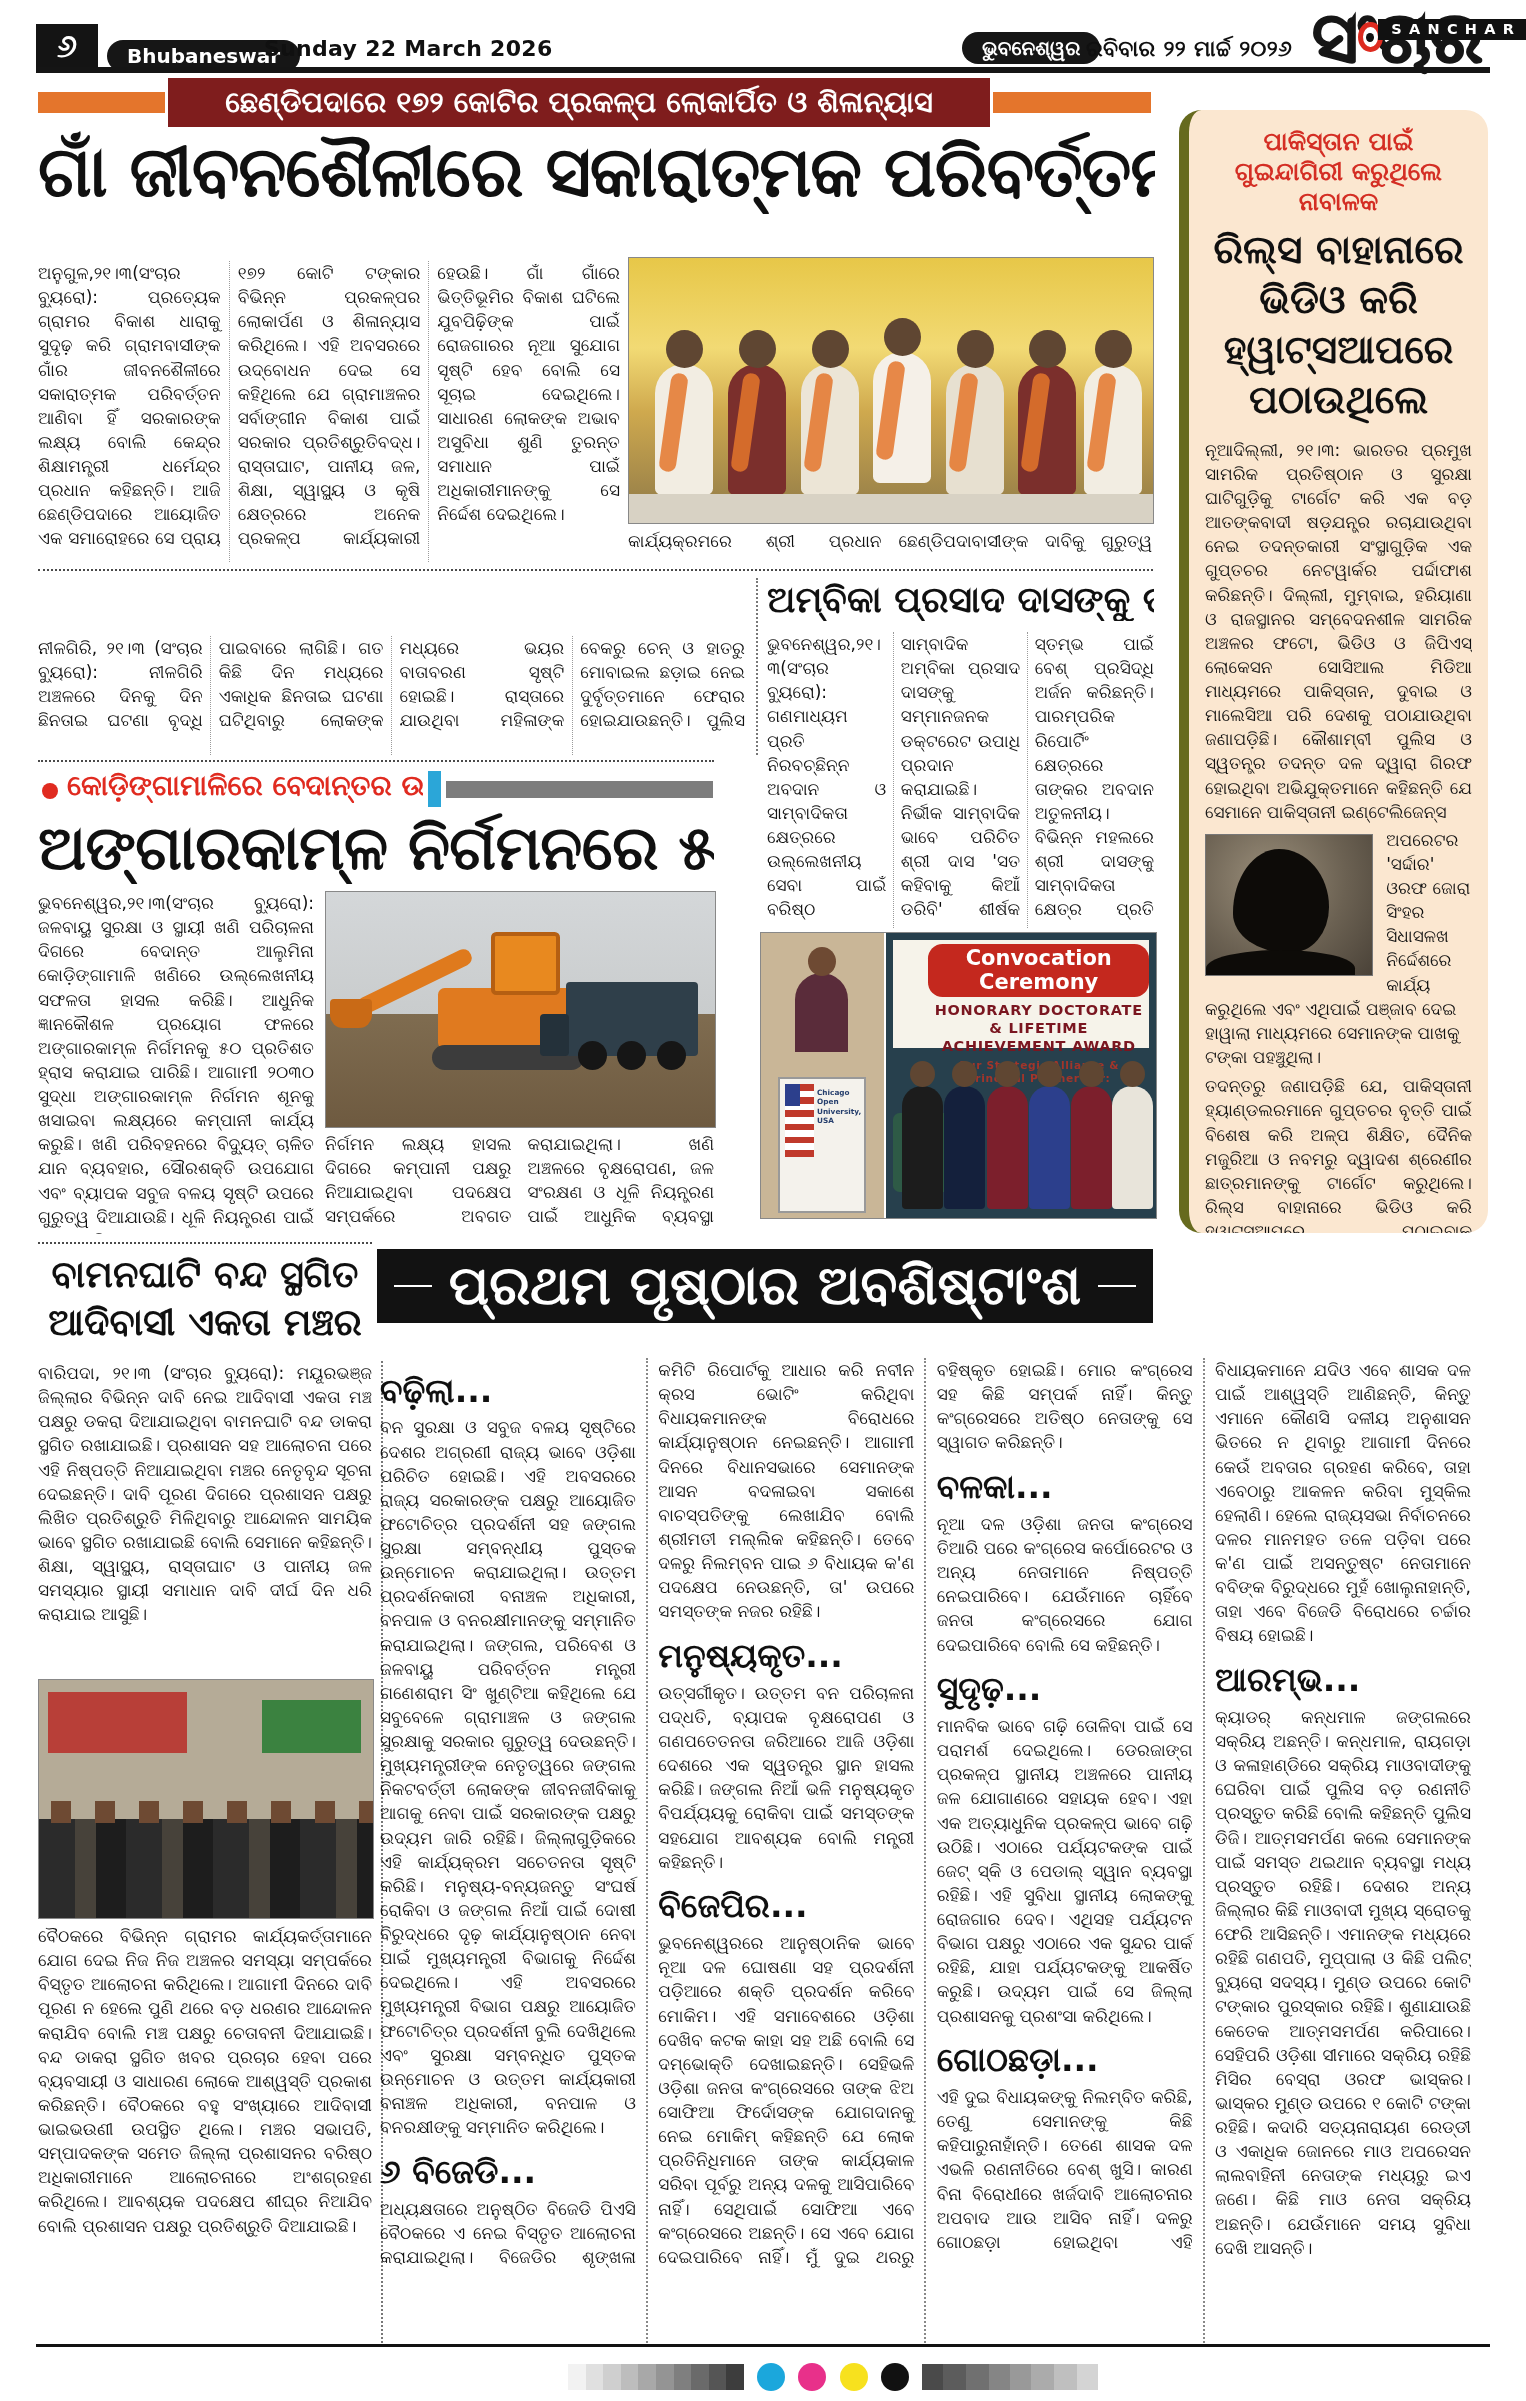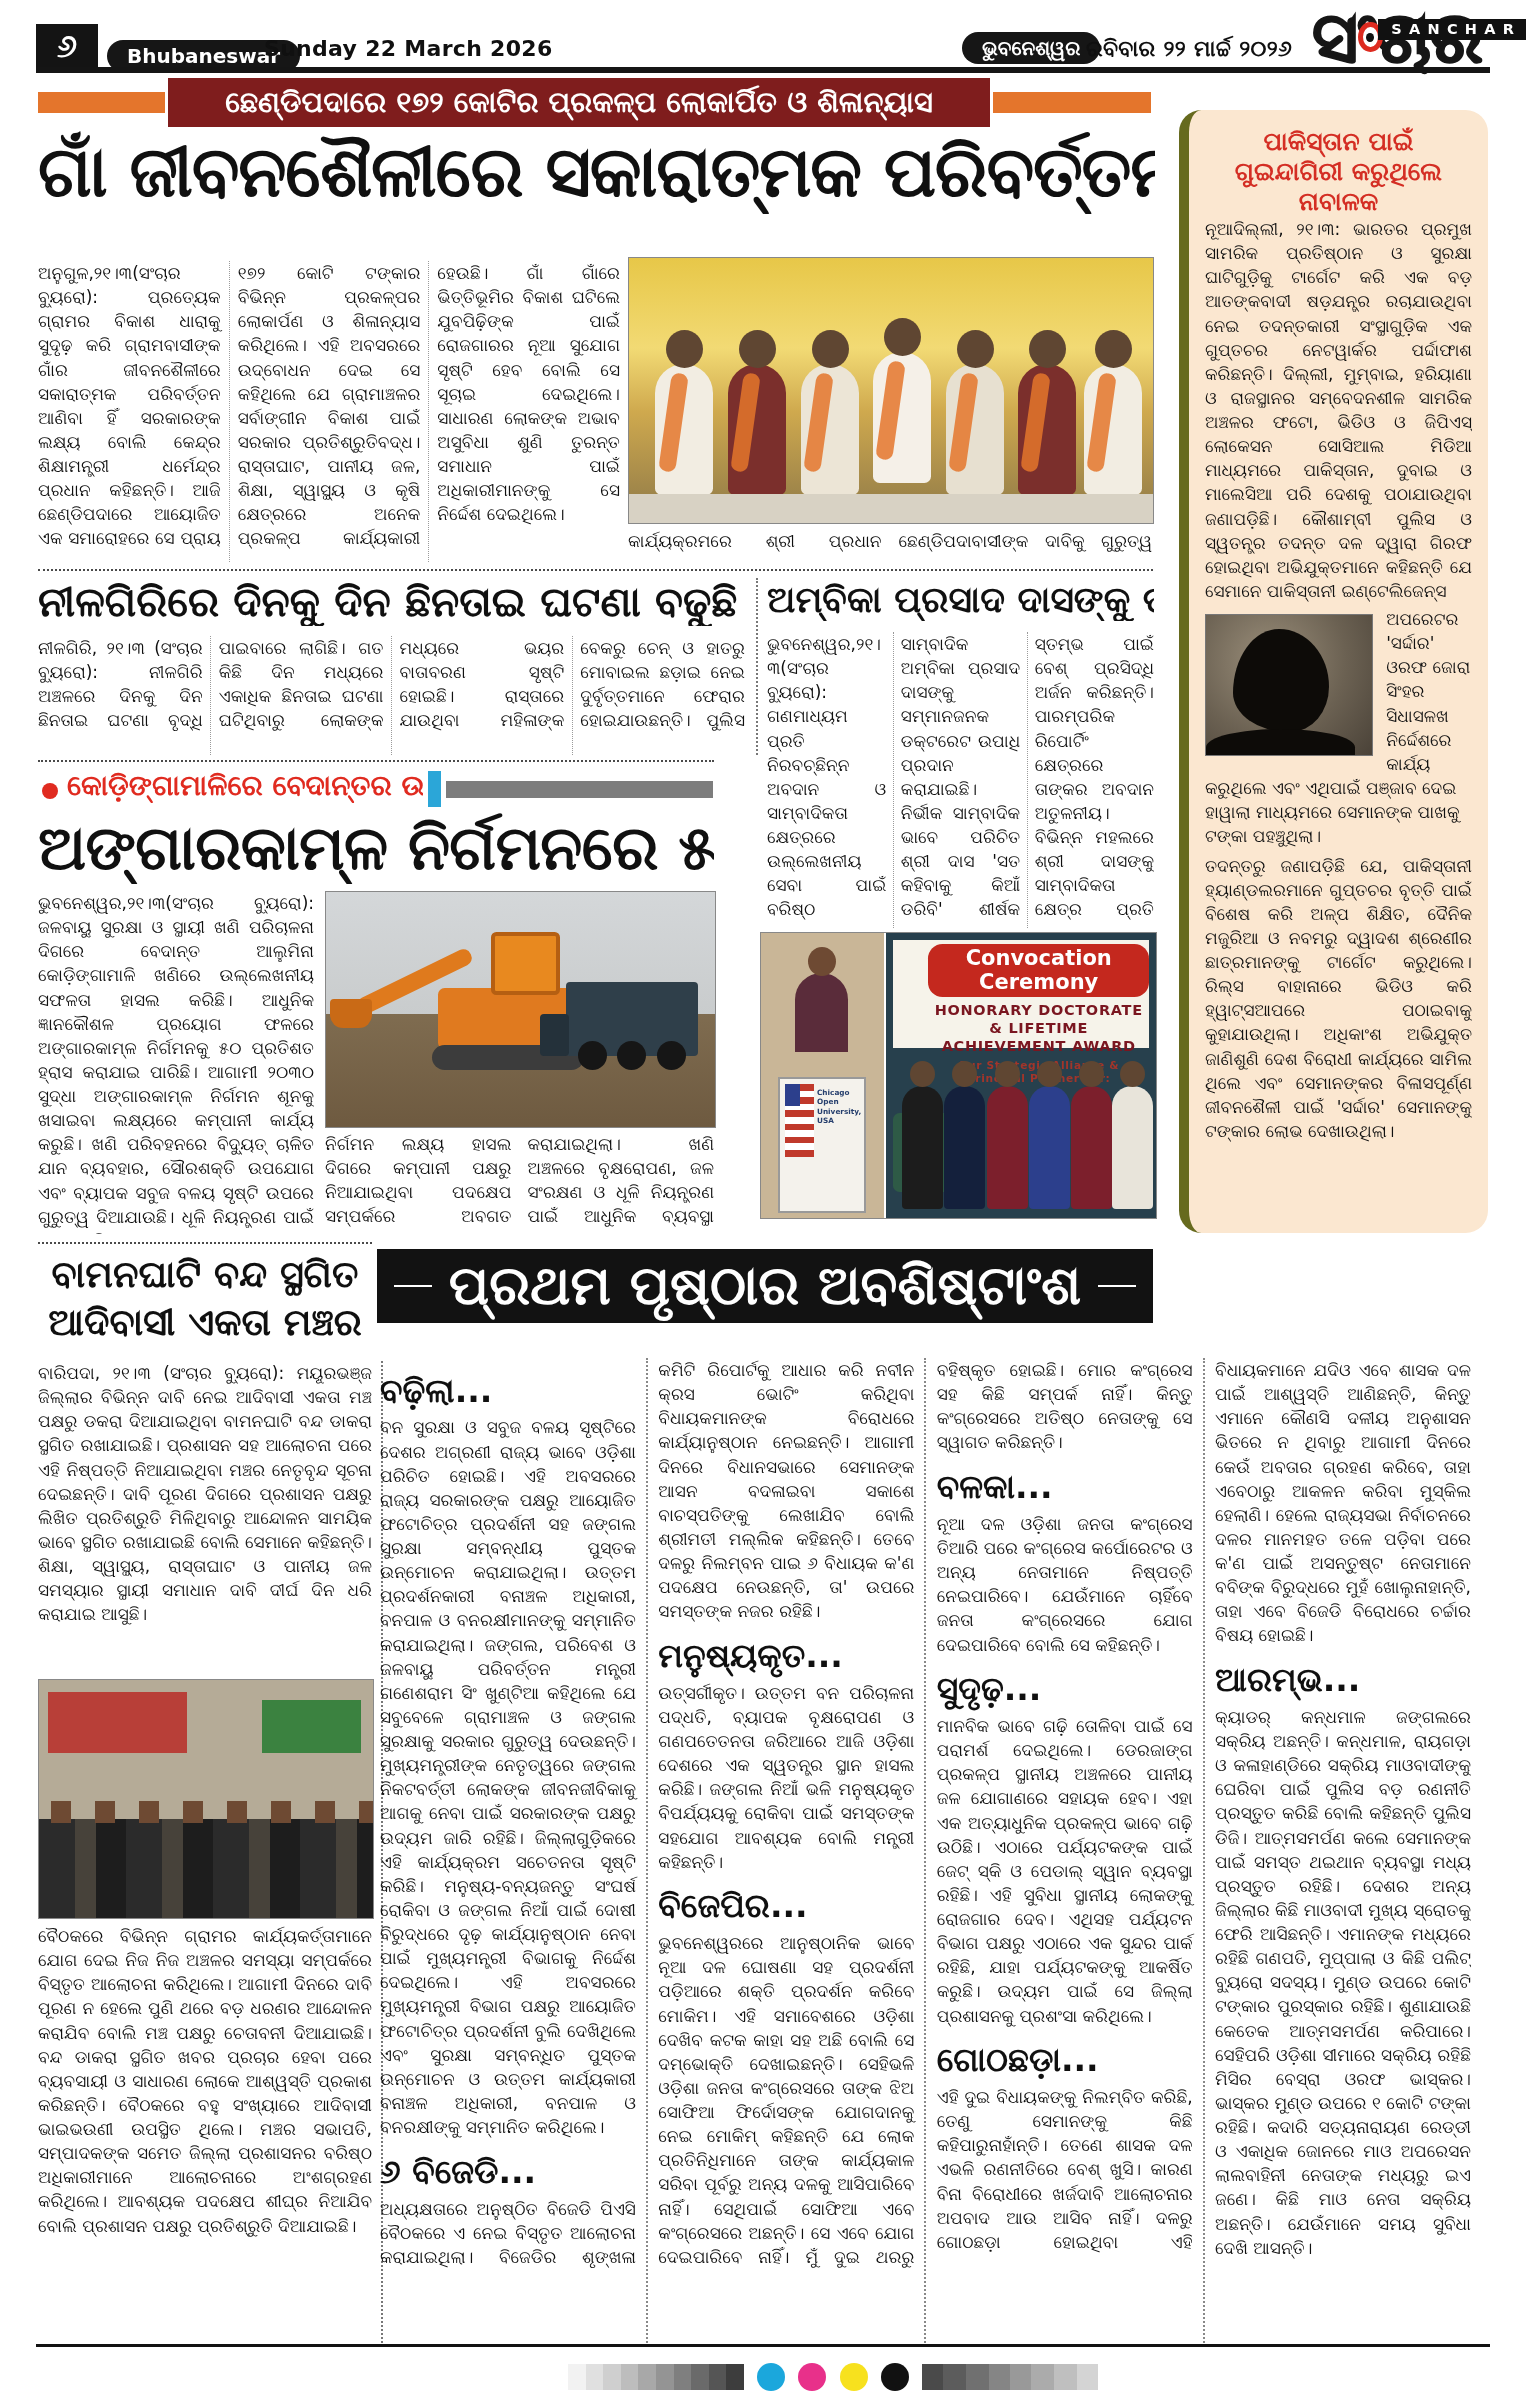--- a/index.html
+++ b/index.html
@@ -168,21 +168,20 @@
     <div class="person" style="left:172px;background:#ece5d6;"></div>
     <div class="person" style="left:244px;bottom:40px;background:#f5f0e8;"></div>
     <div class="person" style="left:317px;background:#e7e0d0;"></div>
     <div class="person" style="left:389px;background:#7b2f2c;"></div>
     <div class="person" style="left:455px;background:#f2ede2;"></div>
     <div class="stagefloor"></div>
   </div>
   <div id="lead-body2" class="body">କାର୍ଯ୍ୟକ୍ରମରେ ଶ୍ରୀ ପ୍ରଧାନ ଛେଣ୍ଡିପଦାବାସୀଙ୍କ ଦାବିକୁ ଗୁରୁତ୍ୱ ଦେଇ ଏକ ବୃହତ ଶିକ୍ଷାନୁଷ୍ଠାନ ଉପହାର ଦେବାକୁ ଘୋଷଣା କରିଥିଲେ। ସ୍ଥାନୀୟ ଜନପ୍ରତିନିଧି ଓ ବହୁ ସଂଖ୍ୟାରେ ଗ୍ରାମବାସୀ ଏହି କାର୍ଯ୍ୟକ୍ରମରେ ଯୋଗ ଦେଇଥିଲେ।</div>
 
   <div class="hdot" style="left:38px;top:569px;width:1115px;"></div>
-  <div id="nil-head">ନୀଳଗିରିରେ ଦିନକୁ ଦିନ ଛିନତାଇ ଘଟଣା ବଢୁଛି</div>
   <div id="nil-body" class="body">ନୀଳଗିରି, ୨୧।୩ (ସଂଚାର ବ୍ୟୁରୋ): ନୀଳଗିରି ଅଞ୍ଚଳରେ ଦିନକୁ ଦିନ ଛିନତାଇ ଘଟଣା ବୃଦ୍ଧି ପାଇବାରେ ଲାଗିଛି। ଗତ କିଛି ଦିନ ମଧ୍ୟରେ ଏକାଧିକ ଛିନତାଇ ଘଟଣା ଘଟିଥିବାରୁ ଲୋକଙ୍କ ମଧ୍ୟରେ ଭୟର ବାତାବରଣ ସୃଷ୍ଟି ହୋଇଛି। ରାସ୍ତାରେ ଯାଉଥିବା ମହିଳାଙ୍କ ବେକରୁ ଚେନ୍ ଓ ହାତରୁ ମୋବାଇଲ ଛଡ଼ାଇ ନେଇ ଦୁର୍ବୃତ୍ତମାନେ ଫେରାର ହୋଇଯାଉଛନ୍ତି। ପୁଲିସ ପେଟ୍ରୋଲିଂ ବ୍ୟବସ୍ଥା ଜୋରଦାର କରିବାକୁ ସାଧାରଣରେ ଦାବି ହେଉଛି। ଏ ନେଇ ଥାନାରେ ଏତଲା ଦିଆଯାଇଛି ଓ ପୁଲିସ ପକ୍ଷରୁ ଘଟଣାର ତଦନ୍ତ ଜାରି ରହିଛି ବୋଲି ସୂଚନା ମିଳିଛି।</div>
   <div class="vdot" style="left:756px;top:578px;height:177px;"></div>
 
   <div id="amb-head">ଅମ୍ବିକା ପ୍ରସାଦ ଦାସଙ୍କୁ ଡକ୍ଟରେଟ</div>
   <div id="amb-body" class="body">ଭୁବନେଶ୍ୱର,୨୧।୩(ସଂଚାର ବ୍ୟୁରୋ): ଗଣମାଧ୍ୟମ ପ୍ରତି ନିରବଚ୍ଛିନ୍ନ ଅବଦାନ ଓ ସାମ୍ବାଦିକତା କ୍ଷେତ୍ରରେ ଉଲ୍ଲେଖନୀୟ ସେବା ପାଇଁ ବରିଷ୍ଠ ସାମ୍ବାଦିକ ଅମ୍ବିକା ପ୍ରସାଦ ଦାସଙ୍କୁ ସମ୍ମାନଜନକ ଡକ୍ଟରେଟ ଉପାଧି ପ୍ରଦାନ କରାଯାଇଛି। ନିର୍ଭୀକ ସାମ୍ବାଦିକ ଭାବେ ପରିଚିତ ଶ୍ରୀ ଦାସ 'ସତ କହିବାକୁ କିଆଁ ଡରିବି' ଶୀର୍ଷକ ସ୍ତମ୍ଭ ପାଇଁ ବେଶ୍ ପ୍ରସିଦ୍ଧି ଅର୍ଜନ କରିଛନ୍ତି। ପାରମ୍ପରିକ ରିପୋର୍ଟିଂ କ୍ଷେତ୍ରରେ ତାଙ୍କର ଅବଦାନ ଅତୁଳନୀୟ। ବିଭିନ୍ନ ମହଲରେ ଶ୍ରୀ ଦାସଙ୍କୁ ସାମ୍ବାଦିକତା କ୍ଷେତ୍ର ପ୍ରତି ତାଙ୍କର ନିରନ୍ତର ଉତ୍ସର୍ଗ ପାଇଁ ଅଭିନନ୍ଦନ ଜଣାଇଛନ୍ତି।</div>
 
   <div id="conv-photo" class="photo">
     <div class="conv-left">
       <div class="conv-speaker"></div>
       <div class="conv-podium">
@@ -261,20 +260,21 @@
     <div class="jump-head">ସୁଦୃଢ଼...</div>
     <p class="jump-body">ମାନବିକ ଭାବେ ଗଢ଼ି ତୋଳିବା ପାଇଁ ସେ ପରାମର୍ଶ ଦେଇଥିଲେ। ଡେରଜାଙ୍ଗ ପ୍ରକଳ୍ପ ସ୍ଥାନୀୟ ଅଞ୍ଚଳରେ ପାନୀୟ ଜଳ ଯୋଗାଣରେ ସହାୟକ ହେବ। ଏହା ଏକ ଅତ୍ୟାଧୁନିକ ପ୍ରକଳ୍ପ ଭାବେ ଗଢ଼ି ଉଠିଛି। ଏଠାରେ ପର୍ଯ୍ୟଟକଙ୍କ ପାଇଁ ଜେଟ୍ ସ୍କି ଓ ପେଡାଲ୍ ସ୍ୱାନ ବ୍ୟବସ୍ଥା ରହିଛି। ଏହି ସୁବିଧା ସ୍ଥାନୀୟ ଲୋକଙ୍କୁ ରୋଜଗାର ଦେବ। ଏଥିସହ ପର୍ଯ୍ୟଟନ ବିଭାଗ ପକ୍ଷରୁ ଏଠାରେ ଏକ ସୁନ୍ଦର ପାର୍କ ରହିଛି, ଯାହା ପର୍ଯ୍ୟଟକଙ୍କୁ ଆକର୍ଷିତ କରୁଛି। ଉଦ୍ୟମ ପାଇଁ ସେ ଜିଲ୍ଲା ପ୍ରଶାସନକୁ ପ୍ରଶଂସା କରିଥିଲେ।</p>
     <div class="jump-head">ଗୋଠଛଡ଼ା...</div>
     <p class="jump-body">ଏହି ଦୁଇ ବିଧାୟକଙ୍କୁ ନିଲମ୍ବିତ କରିଛି, ତେଣୁ ସେମାନଙ୍କୁ କିଛି କହିପାରୁନାହାଁନ୍ତି। ତେଣେ ଶାସକ ଦଳ ଏଭଳି ରଣନୀତିରେ ବେଶ୍ ଖୁସି। କାରଣ ବିନା ବିରୋଧୀରେ ଖର୍ଜଦାବି ଆଲୋଚନାର ଅପବାଦ ଆଉ ଆସିବ ନାହିଁ। ଦଳରୁ ଗୋଠଛଡ଼ା ହୋଇଥିବା ଏହି ବିଧାୟକମାନେ ଯଦିଓ ଏବେ ଶାସକ ଦଳ ପାଇଁ ଆଶ୍ୱସ୍ତି ଆଣିଛନ୍ତି, କିନ୍ତୁ ଏମାନେ କୌଣସି ଦଳୀୟ ଅନୁଶାସନ ଭିତରେ ନ ଥିବାରୁ ଆଗାମୀ ଦିନରେ କେଉଁ ଅବତାର ଗ୍ରହଣ କରିବେ, ତାହା ଏବେଠାରୁ ଆକଳନ କରିବା ମୁସ୍କିଲ ହେଲାଣି। ହେଲେ ରାଜ୍ୟସଭା ନିର୍ବାଚନରେ ଦଳର ମାନମହତ ତଳେ ପଡ଼ିବା ପରେ କ'ଣ ପାଇଁ ଅସନ୍ତୁଷ୍ଟ ନେତାମାନେ ବବିଙ୍କ ବିରୁଦ୍ଧରେ ମୁହଁ ଖୋଲୁନାହାନ୍ତି, ତାହା ଏବେ ବିଜେଡି ବିରୋଧରେ ଚର୍ଚ୍ଚାର ବିଷୟ ହୋଇଛି।</p>
     <div class="jump-head">ଆରମ୍ଭ...</div>
     <p class="jump-body">କ୍ୟାଡର୍ କନ୍ଧମାଳ ଜଙ୍ଗଲରେ ସକ୍ରିୟ ଅଛନ୍ତି। କନ୍ଧମାଳ, ରାୟଗଡ଼ା ଓ କଳାହାଣ୍ଡିରେ ସକ୍ରିୟ ମାଓବାଦୀଙ୍କୁ ଘେରିବା ପାଇଁ ପୁଲିସ ବଡ଼ ରଣନୀତି ପ୍ରସ୍ତୁତ କରିଛି ବୋଲି କହିଛନ୍ତି ପୁଲିସ ଡିଜି। ଆତ୍ମସମର୍ପଣ କଲେ ସେମାନଙ୍କ ପାଇଁ ସମସ୍ତ ଥଇଥାନ ବ୍ୟବସ୍ଥା ମଧ୍ୟ ପ୍ରସ୍ତୁତ ରହିଛି। ଦେଶର ଅନ୍ୟ ଜିଲ୍ଲାର କିଛି ମାଓବାଦୀ ମୁଖ୍ୟ ସ୍ରୋତକୁ ଫେରି ଆସିଛନ୍ତି। ଏମାନଙ୍କ ମଧ୍ୟରେ ରହିଛି ଗଣପତି, ମୁପ୍ପାଲା ଓ କିଛି ପଲିଟ୍ ବ୍ୟୁରୋ ସଦସ୍ୟ। ମୁଣ୍ଡ ଉପରେ କୋଟି ଟଙ୍କାର ପୁରସ୍କାର ରହିଛି। ଶୁଣାଯାଉଛି କେତେକ ଆତ୍ମସମର୍ପଣ କରିପାରେ। ସେହିପରି ଓଡ଼ିଶା ସୀମାରେ ସକ୍ରିୟ ରହିଛି ମିସିର ବେସ୍ରା ଓରଫ ଭାସ୍କର। ଭାସ୍କର ମୁଣ୍ଡ ଉପରେ ୧ କୋଟି ଟଙ୍କା ରହିଛି। କଦାରି ସତ୍ୟନାରାୟଣ ରେଡ୍ଡୀ ଓ ଏକାଧିକ ଜୋନରେ ମାଓ ଅପରେସନ ଲାଲବାହିନୀ ନେତାଙ୍କ ମଧ୍ୟରୁ ଇଏ ଜଣେ। କିଛି ମାଓ ନେତା ସକ୍ରିୟ ଅଛନ୍ତି। ଯେଉଁମାନେ ସମୟ ସୁବିଧା ଦେଖି ଆସନ୍ତି।</p>
   </div>
 
   <div id="cream">
     <div class="cream-kicker">ପାକିସ୍ତାନ ପାଇଁ ଗୁଇନ୍ଦାଗିରୀ କରୁଥିଲେ ନାବାଳକ</div>
+    <div class="cream-head">ରିଲ୍ସ ବାହାନାରେ ଭିଡିଓ କରି ହ୍ୱାଟ୍ସଆପରେ ପଠାଉଥିଲେ</div>
     <p class="body" style="margin:0 0 4px 0;">ନୂଆଦିଲ୍ଲୀ, ୨୧।୩: ଭାରତର ପ୍ରମୁଖ ସାମରିକ ପ୍ରତିଷ୍ଠାନ ଓ ସୁରକ୍ଷା ଘାଟିଗୁଡ଼ିକୁ ଟାର୍ଗେଟ କରି ଏକ ବଡ଼ ଆତଙ୍କବାଦୀ ଷଡ଼ଯନ୍ତ୍ର ରଚାଯାଉଥିବା ନେଇ ତଦନ୍ତକାରୀ ସଂସ୍ଥାଗୁଡ଼ିକ ଏକ ଗୁପ୍ତଚର ନେଟୱାର୍କର ପର୍ଦ୍ଦାଫାଶ କରିଛନ୍ତି। ଦିଲ୍ଲୀ, ମୁମ୍ବାଇ, ହରିୟାଣା ଓ ରାଜସ୍ଥାନର ସମ୍ବେଦନଶୀଳ ସାମରିକ ଅଞ୍ଚଳର ଫଟୋ, ଭିଡିଓ ଓ ଜିପିଏସ୍ ଲୋକେସନ ସୋସିଆଲ ମିଡିଆ ମାଧ୍ୟମରେ ପାକିସ୍ତାନ, ଦୁବାଇ ଓ ମାଲେସିଆ ପରି ଦେଶକୁ ପଠାଯାଉଥିବା ଜଣାପଡ଼ିଛି। କୌଶାମ୍ବୀ ପୁଲିସ ଓ ସ୍ୱତନ୍ତ୍ର ତଦନ୍ତ ଦଳ ଦ୍ୱାରା ଗିରଫ ହୋଇଥିବା ଅଭିଯୁକ୍ତମାନେ କହିଛନ୍ତି ଯେ ସେମାନେ ପାକିସ୍ତାନୀ ଇଣ୍ଟେଲିଜେନ୍ସ</p>
     <div>
       <div class="spy-photo">
         <div class="spy-head"></div>
         <div class="spy-shoulder"></div>
       </div>
       <span class="body">ଅପରେଟର 'ସର୍ଦ୍ଦାର' ଓରଫ ଜୋରା ସିଂହର ସିଧାସଳଖ ନିର୍ଦ୍ଦେଶରେ କାର୍ଯ୍ୟ କରୁଥିଲେ ଏବଂ ଏଥିପାଇଁ ପଞ୍ଜାବ ଦେଇ ହାୱାଲା ମାଧ୍ୟମରେ ସେମାନଙ୍କ ପାଖକୁ ଟଙ୍କା ପହଞ୍ଚୁଥିଲା।</span>
     </div>
     <p class="body" style="margin:5.3px 0 0 0;">ତଦନ୍ତରୁ ଜଣାପଡ଼ିଛି ଯେ, ପାକିସ୍ତାନୀ ହ୍ୟାଣ୍ଡଲରମାନେ ଗୁପ୍ତଚର ବୃତ୍ତି ପାଇଁ ବିଶେଷ କରି ଅଳ୍ପ ଶିକ୍ଷିତ, ଦୈନିକ ମଜୁରିଆ ଓ ନବମରୁ ଦ୍ୱାଦଶ ଶ୍ରେଣୀର ଛାତ୍ରମାନଙ୍କୁ ଟାର୍ଗେଟ କରୁଥିଲେ। ରିଲ୍ସ ବାହାନାରେ ଭିଡିଓ କରି ହ୍ୱାଟ୍ସଆପରେ ପଠାଇବାକୁ କୁହାଯାଉଥିଲା। ଅଧିକାଂଶ ଅଭିଯୁକ୍ତ ଜାଣିଶୁଣି ଦେଶ ବିରୋଧୀ କାର୍ଯ୍ୟରେ ସାମିଲ ଥିଲେ ଏବଂ ସେମାନଙ୍କର ବିଳାସପୂର୍ଣ୍ଣ ଜୀବନଶୈଳୀ ପାଇଁ 'ସର୍ଦ୍ଦାର' ସେମାନଙ୍କୁ ଟଙ୍କାର ଲୋଭ ଦେଖାଉଥିଲା।</p>
 

